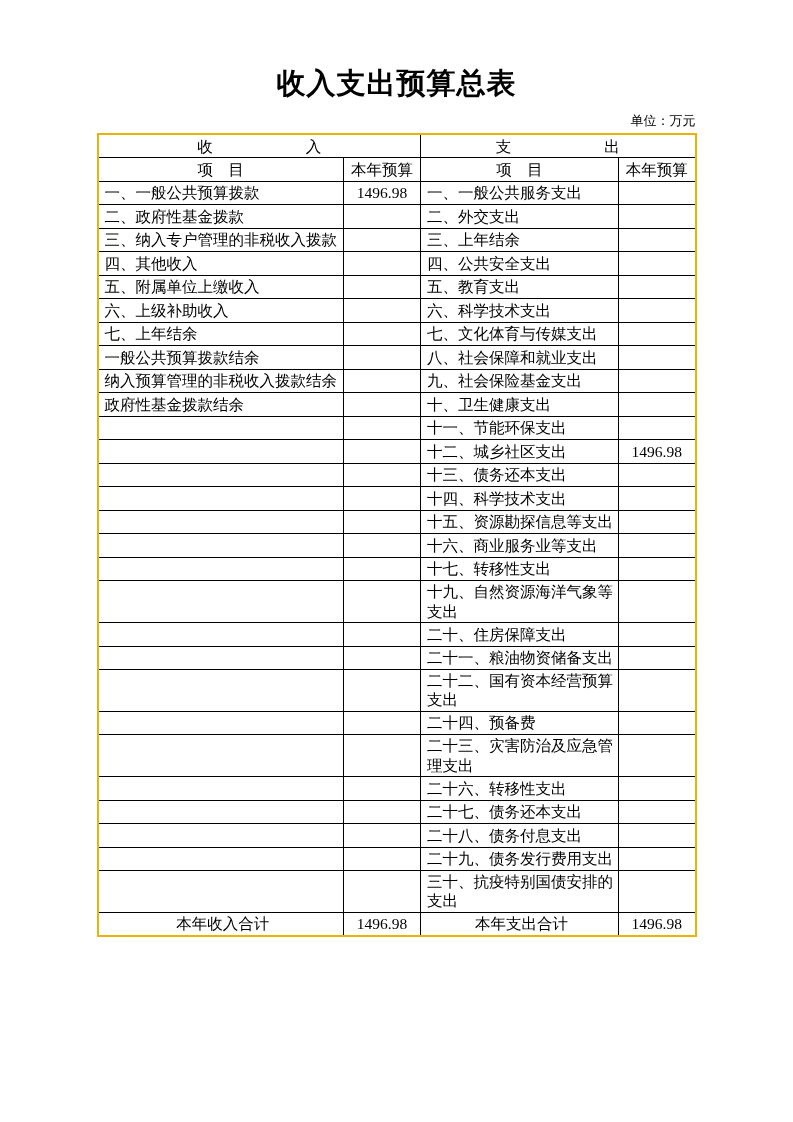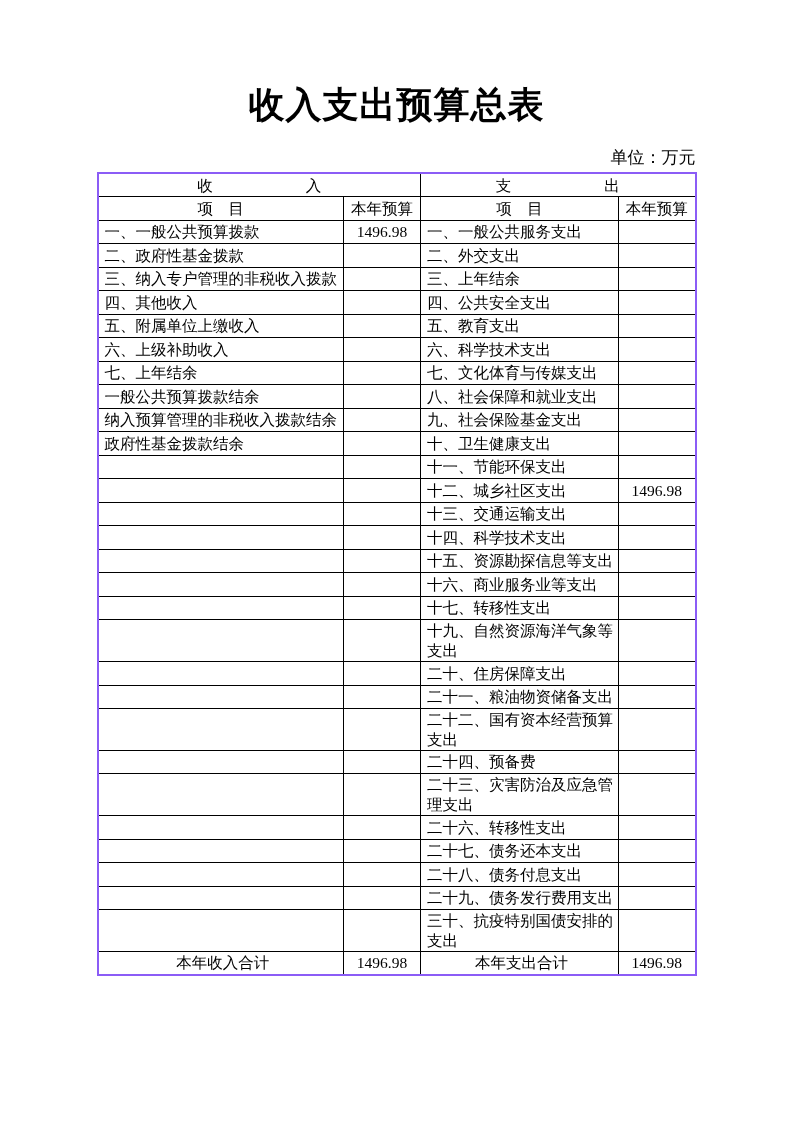--- a/index.html
+++ b/index.html
@@ -6,38 +6,38 @@
   html, body { background: #ffffff; }
   body {
     width: 793px;
     height: 1122px;
     font-family: "Liberation Serif", "DejaVu Serif", serif;
     color: #000;
     position: relative;
     overflow: hidden;
   }
   .doc-title {
-    margin-top: 85px;
+    margin-top: 67px;
     text-align: center;
-    font-size: 36px;
+    font-size: 29px;
     font-weight: bold;
     letter-spacing: 1px;
     line-height: 1.15;
   }
   .unit-row {
     width: 598px;
-    margin: 20px auto 3px auto;
+    margin: 12px auto 3px auto;
     text-align: right;
-    font-size: 17px;
+    font-size: 13px;
   }
   table.budget-table {
     width: 598px;
     margin: 0 auto;
     border-collapse: collapse;
-    border: 2px solid #8b5cf6;
+    border: 2px solid #eab308;
     table-layout: fixed;
   }
   table.budget-table col.c-item-l  { width: 246px; }
   table.budget-table col.c-val-l   { width: 77px;  }
   table.budget-table col.c-item-r  { width: 198px; }
   table.budget-table col.c-val-r   { width: 77px;  }
   table.budget-table th,
   table.budget-table td {
     border: 1px solid #000;
     font-weight: normal;
@@ -156,21 +156,21 @@
       </tr>
       <tr>
         <td class="item"></td>
         <td class="val"></td>
         <td class="item mid">十二、城乡社区支出</td>
         <td class="val">1496.98</td>
       </tr>
       <tr>
         <td class="item"></td>
         <td class="val"></td>
-        <td class="item mid">十三、交通运输支出</td>
+        <td class="item mid">十三、债务还本支出</td>
         <td class="val"></td>
       </tr>
       <tr>
         <td class="item"></td>
         <td class="val"></td>
         <td class="item mid">十四、科学技术支出</td>
         <td class="val"></td>
       </tr>
       <tr>
         <td class="item"></td>

